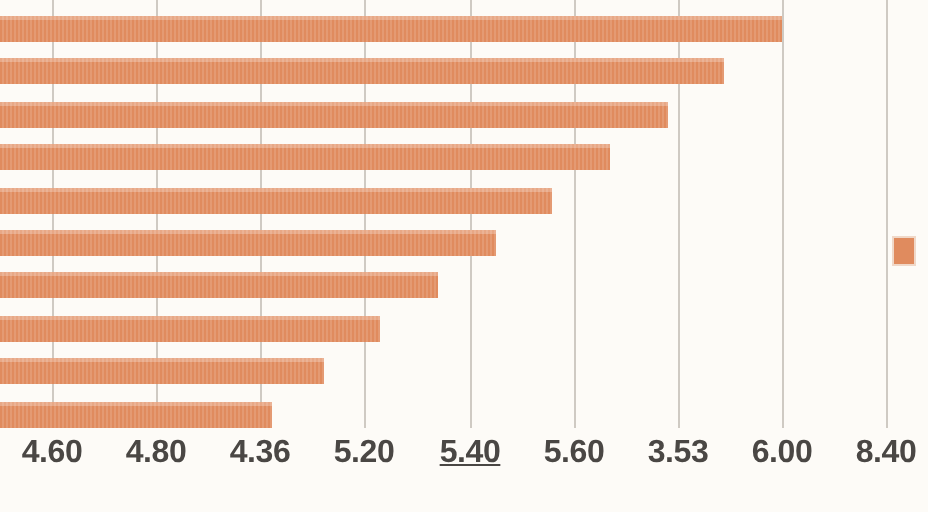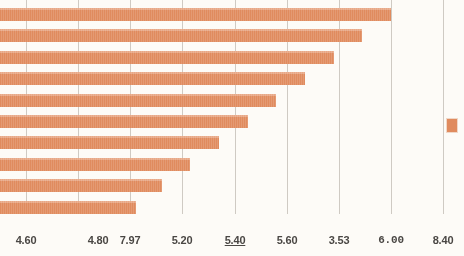--- a/index.html
+++ b/index.html
@@ -52,23 +52,23 @@
   }
   #axis-area {
     position: absolute;
     left: 0;
     top: 214px;
     width: 464px;
     height: 42px;
   }
   .tick-label {
     position: absolute;
-    top: 20px;
+    top: 4px;
     transform: translateX(-50%);
-    font-size: 11px;
+    font-size: 16px;
     font-weight: bold;
     color: #4a4744;
     white-space: nowrap;
     letter-spacing: -0.2px;
   }
   #legend-marker {
     position: absolute;
     background: #e08b5e;
     border: 1px solid #f0d8c8;
   }
@@ -121,24 +121,24 @@
         <div class="bar" title="10: 5.02" style="top: 200.6px; height: 13px; width: 135.551px;">
           <div class="bar-top-shade"></div>
         </div>
       </div>
     <div id="legend-marker" style="left: 446px; top: 118px; width: 10px; height: 13px; background: rgb(224, 139, 94);"></div>
   </div>
 
   <div id="axis-area">
     <div id="tick-labels">
         <div class="tick-label" style="left: 26px;">4.60</div>
-        <div class="tick-label" style="left: 78px; margin-left: 20px;">4.80</div>
-        <div class="tick-label" style="left: 130px;">7.97</div>
+        <div class="tick-label" style="left: 78px;">4.80</div>
+        <div class="tick-label" style="left: 130px;">4.36</div>
         <div class="tick-label" style="left: 182px;">5.20</div>
         <div class="tick-label" style="left: 235px; text-decoration: underline;">5.40</div>
         <div class="tick-label" style="left: 287px;">5.60</div>
         <div class="tick-label" style="left: 339px;">3.53</div>
-        <div class="tick-label" style="left: 391px; font-family: Liberation Mono, monospace;">6.00</div>
+        <div class="tick-label" style="left: 391px;">6.00</div>
         <div class="tick-label" style="left: 443px;">8.40</div>
       </div>
   </div>
 
 </div>
 
 </body></html>

